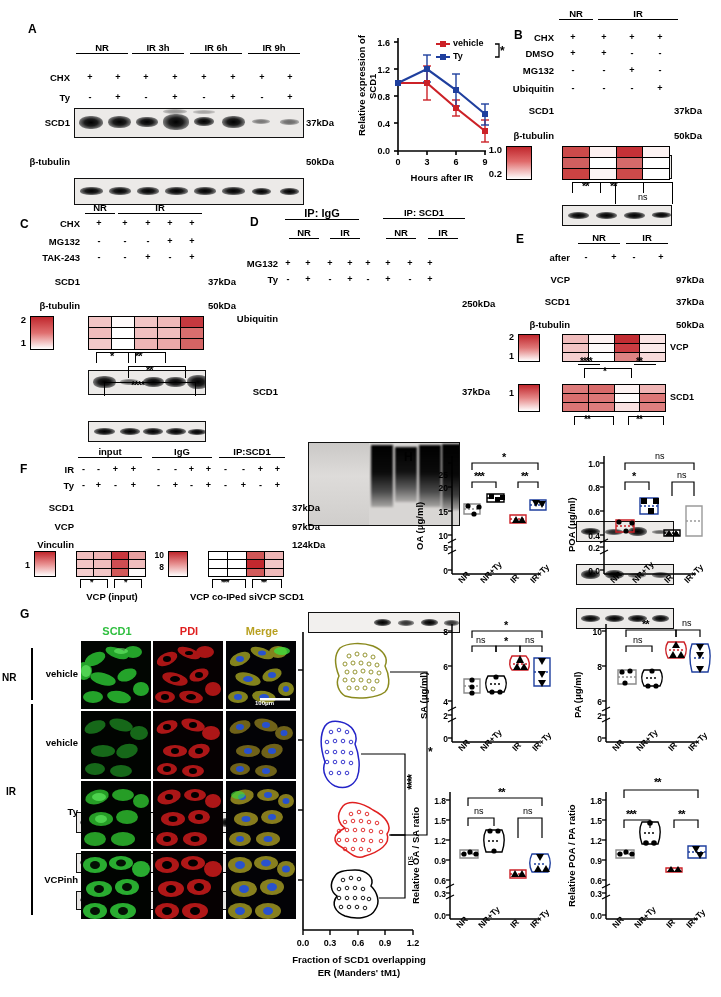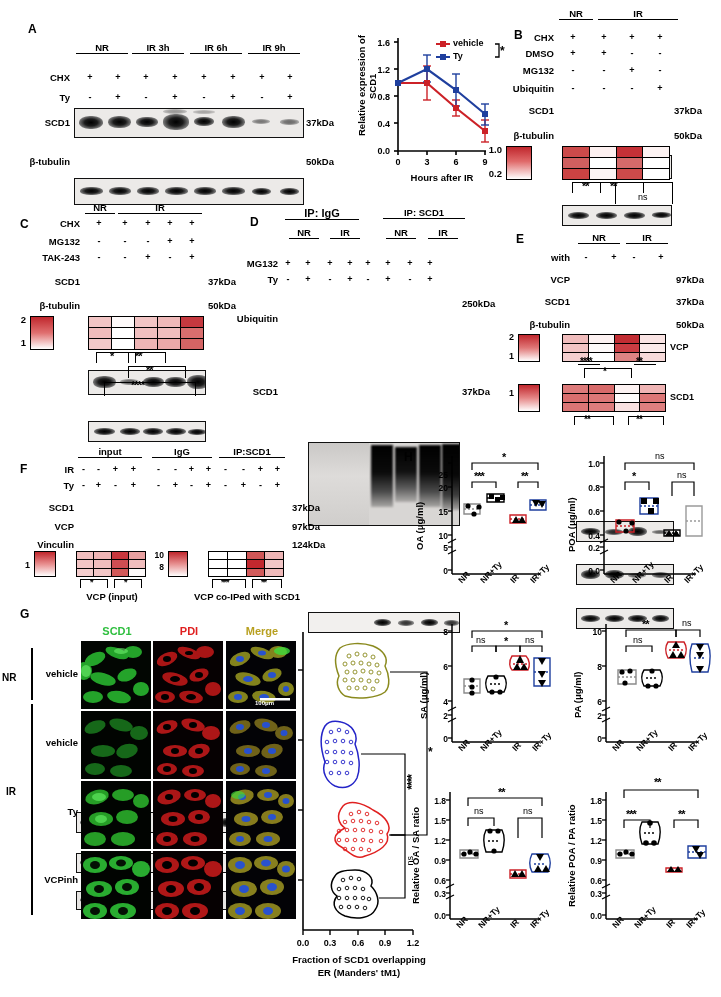--- a/index.html
+++ b/index.html
@@ -388,21 +388,21 @@
   <div class="band" style="left:89px;top:7px;width:16px;height:6px;opacity:.8;"></div>
   <div class="band" style="left:112px;top:6px;width:17px;height:7px;"></div>
   <div class="band" style="left:135px;top:7px;width:15px;height:6px;opacity:.8;"></div>
 </div>
 <div class="abs kda" style="left:462px;top:386px;">37kDa</div>
 
 <div class="abs pl" style="left:516px;top:232px;">E</div>
 <div class="abs ctr bold uline nw" style="left:578px;top:232px;width:42px;font-size:9.5px;">NR</div>
 <div class="abs ctr bold uline nw" style="left:626px;top:232px;width:42px;font-size:9.5px;">IR</div>
 
-<div class="abs rt lab" style="left:514px;top:252px;width:56px;">with</div>
+<div class="abs rt lab" style="left:514px;top:252px;width:56px;">after</div>
 <div class="abs ctr bold" style="left:580px;top:252px;width:12px;">-</div>
 <div class="abs ctr bold" style="left:608px;top:252px;width:12px;">+</div>
 <div class="abs ctr bold" style="left:628px;top:252px;width:12px;">-</div>
 <div class="abs ctr bold" style="left:655px;top:252px;width:12px;">+</div>
 
 <div class="abs rt lab" style="left:516px;top:274px;width:54px;">VCP</div>
 <div class="abs blotbox" style="left:576px;top:268px;width:96px;height:19px;">
   <div class="band" style="left:4px;top:6px;width:19px;height:7px;"></div>
   <div class="band" style="left:28px;top:7px;width:18px;height:6px;opacity:.85;"></div>
   <div class="band" style="left:51px;top:5px;width:19px;height:9px;"></div>
@@ -612,21 +612,21 @@
   <div class="hmcell">
       <div class="hmrow" style="background:#eeb5b5;"></div>
       <div class="hmrow" style="background:#f2c6c6;"></div>
       <div class="hmrow" style="background:#efb9b9;"></div>
     </div>
 </div>
 <div class="brktop" style="left:212px;top:579px;width:34px;height:9px;"></div>
 <div class="sig" style="left:221px;top:577px;font-size:9px;">***</div>
 <div class="brktop" style="left:252px;top:579px;width:30px;height:9px;"></div>
 <div class="sig" style="left:261px;top:577px;font-size:9px;">**</div>
-<div class="abs ctr bold" style="left:170px;top:591px;width:154px;font-size:9.5px;">VCP co-IPed with SCD1</div>
+<div class="abs ctr bold" style="left:170px;top:591px;width:154px;font-size:9.5px;">VCP co-IPed siVCP SCD1</div>
 
 <div class="abs pl" style="left:20px;top:607px;">G</div>
 
 <div class="abs ctr bold" style="left:80px;top:625px;width:74px;font-size:11px;color:#2fbf3f;">SCD1</div>
 <div class="abs ctr bold" style="left:152px;top:625px;width:74px;font-size:11px;color:#e02020;">PDI</div>
 <div class="abs ctr bold" style="left:225px;top:625px;width:74px;font-size:11px;color:#b8a020;">Merge</div>
 
 <div class="abs bold" style="left:2px;top:672px;font-size:10px;">NR</div>
 <div class="abs" style="left:31px;top:648px;width:1.6px;height:52px;background:#000;"></div>
 <div class="abs bold" style="left:6px;top:786px;font-size:10px;">IR</div>

